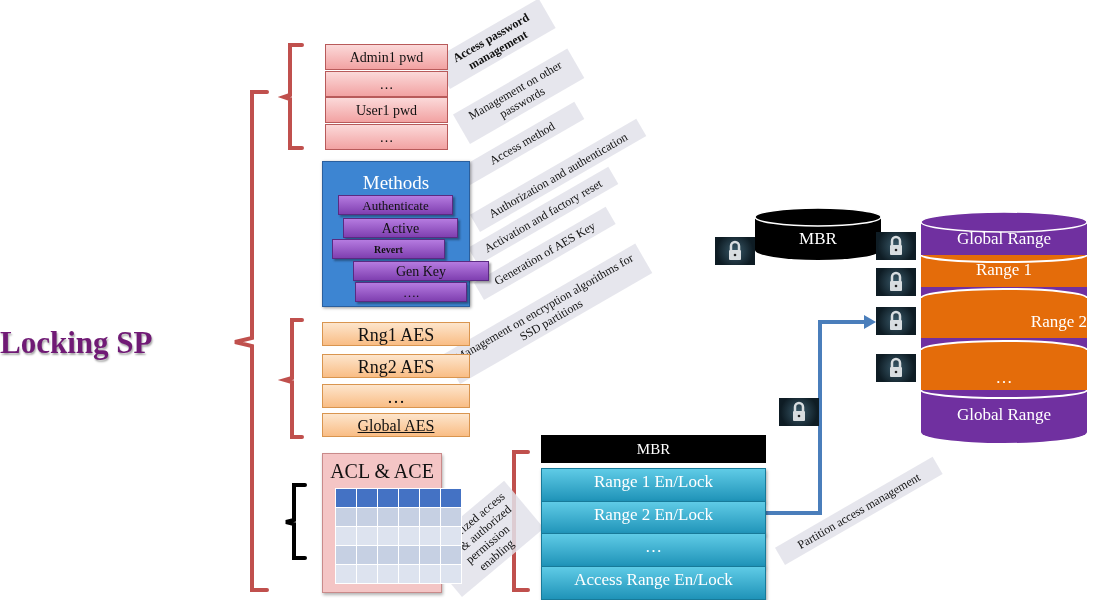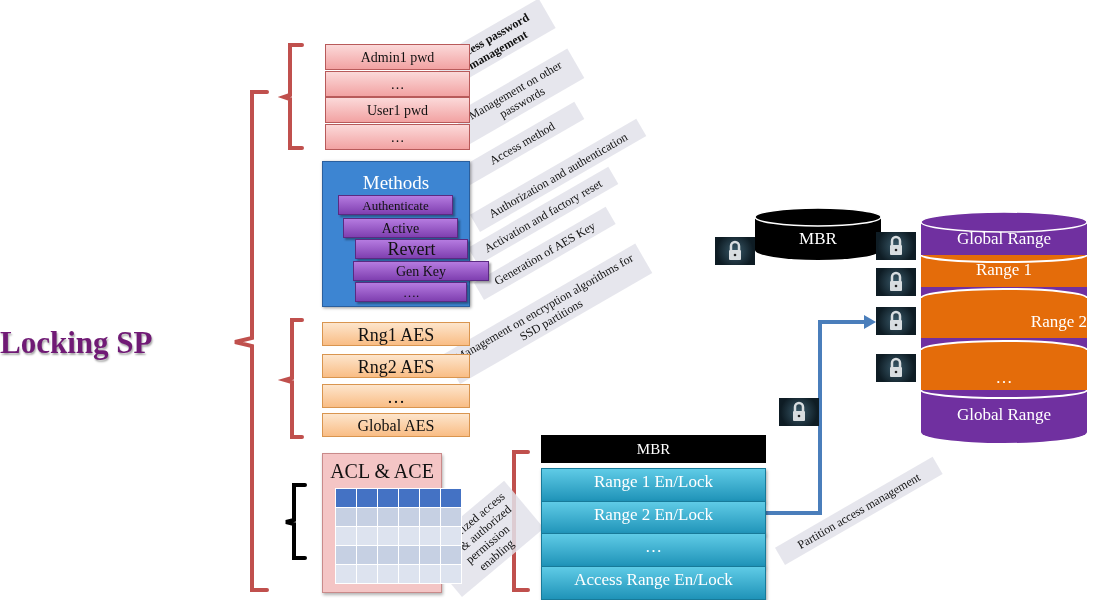--- a/index.html
+++ b/index.html
@@ -1,20 +1,20 @@
 <!DOCTYPE html>
 <html><head>
 <meta charset="utf-8">
 <style>
   html,body{margin:0;padding:0;background:#fff;}
   body{width:1101px;height:600px;position:relative;overflow:hidden;font-family:"Liberation Serif","DejaVu Serif",serif;}
   .abs{position:absolute;}
   .title{left:0;top:325px;font-size:31px;font-weight:bold;color:#701a75;text-shadow:1px 2px 2px rgba(0,0,0,0.35);}
   
-  .pwd{left:325px;width:145px;height:26px;border:1px solid #b85a5a;background:linear-gradient(to bottom,#fbd9d9,#f2a2a2);font-size:14px;text-align:center;line-height:26px;color:#111;box-sizing:border-box;}
+  .pwd{left:325px;width:123px;height:26px;border:1px solid #b85a5a;background:linear-gradient(to bottom,#fbd9d9,#f2a2a2);font-size:14px;text-align:center;line-height:26px;color:#111;box-sizing:border-box;}
   
   .methods{left:322px;top:161px;width:148px;height:146px;background:#3d85d2;border:1px solid #2a5f9e;box-sizing:border-box;box-shadow:1px 1px 3px rgba(0,0,0,.4);}
   .methods-title{left:0;width:100%;top:10px;text-align:center;color:#fff;font-size:19px;}
   .meth{height:20px;background:linear-gradient(to bottom,#b57be0,#7f3fb0);border:1px solid #5a2a82;box-sizing:border-box;text-align:center;font-size:13px;line-height:19px;color:#111;box-shadow:2px 2px 2px rgba(0,0,0,.35);}
   
   .aes{left:322px;width:148px;height:24px;border:1px solid #d9954f;background:linear-gradient(to bottom,#fde5cc,#f9bd85);font-size:18px;text-align:center;line-height:24px;color:#111;box-sizing:border-box;}
   
   .acl{left:322px;top:453px;width:120px;height:140px;background:#f4c5c5;border:1px solid #c98a8a;box-sizing:border-box;box-shadow:1px 2px 3px rgba(0,0,0,.3);}
   .acl-title{top:6px;left:0;width:100%;text-align:center;font-size:20px;color:#111;}
   .grid{left:12px;top:34px;display:grid;grid-template-columns:repeat(6,20px);grid-auto-rows:18px;gap:1px;background:#fff;border:1px solid #fff;}
@@ -59,29 +59,29 @@
 
 <div class="abs pwd" style="top:44px">Admin1 pwd</div>
 <div class="abs pwd" style="top:71px">…</div>
 <div class="abs pwd" style="top:97px">User1 pwd</div>
 <div class="abs pwd" style="top:124px">…</div>
 
 <div class="abs methods">
   <div class="abs methods-title">Methods</div>
   <div class="abs meth" style="left:15px;top:33px;width:115px;">Authenticate</div>
   <div class="abs meth" style="left:20px;top:56px;width:115px;font-size:14px;text-align:center;">Active</div>
-  <div class="abs meth" style="left:32px;top:77px;width:113px;font-size:18px;">Revert</div>
+  <div class="abs meth" style="left:9px;top:77px;width:113px;font-size:10px;font-weight:bold;">Revert</div>
   <div class="abs meth" style="left:30px;top:99px;width:136px;font-size:14px;">Gen Key</div>
   <div class="abs meth" style="left:32px;top:120px;width:112px;">….</div>
 </div>
 
 <div class="abs aes" style="top:322px">Rng1 AES</div>
 <div class="abs aes" style="top:354px">Rng2 AES</div>
 <div class="abs aes" style="top:384px">…</div>
-<div class="abs aes" style="top:413px;font-size:16px;">Global AES</div>
+<div class="abs aes" style="top:413px;font-size:16px;text-decoration:underline;">Global AES</div>
 
 <div class="abs acl">
   <div class="abs acl-title">ACL &amp; ACE</div>
   <div class="abs grid">
     <div class="h"></div>
       <div class="h"></div>
       <div class="h"></div>
       <div class="h"></div>
       <div class="h"></div>
       <div class="h"></div>

